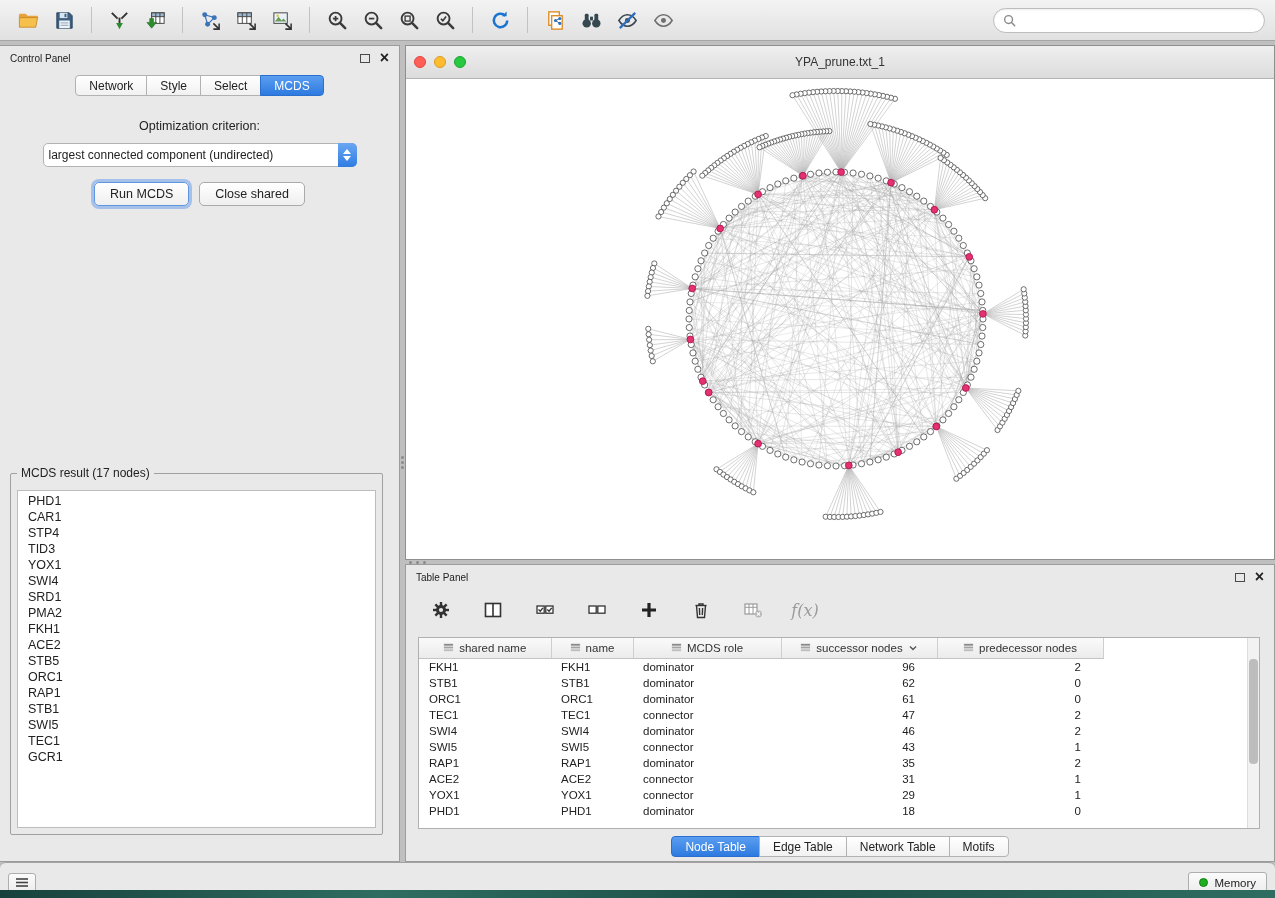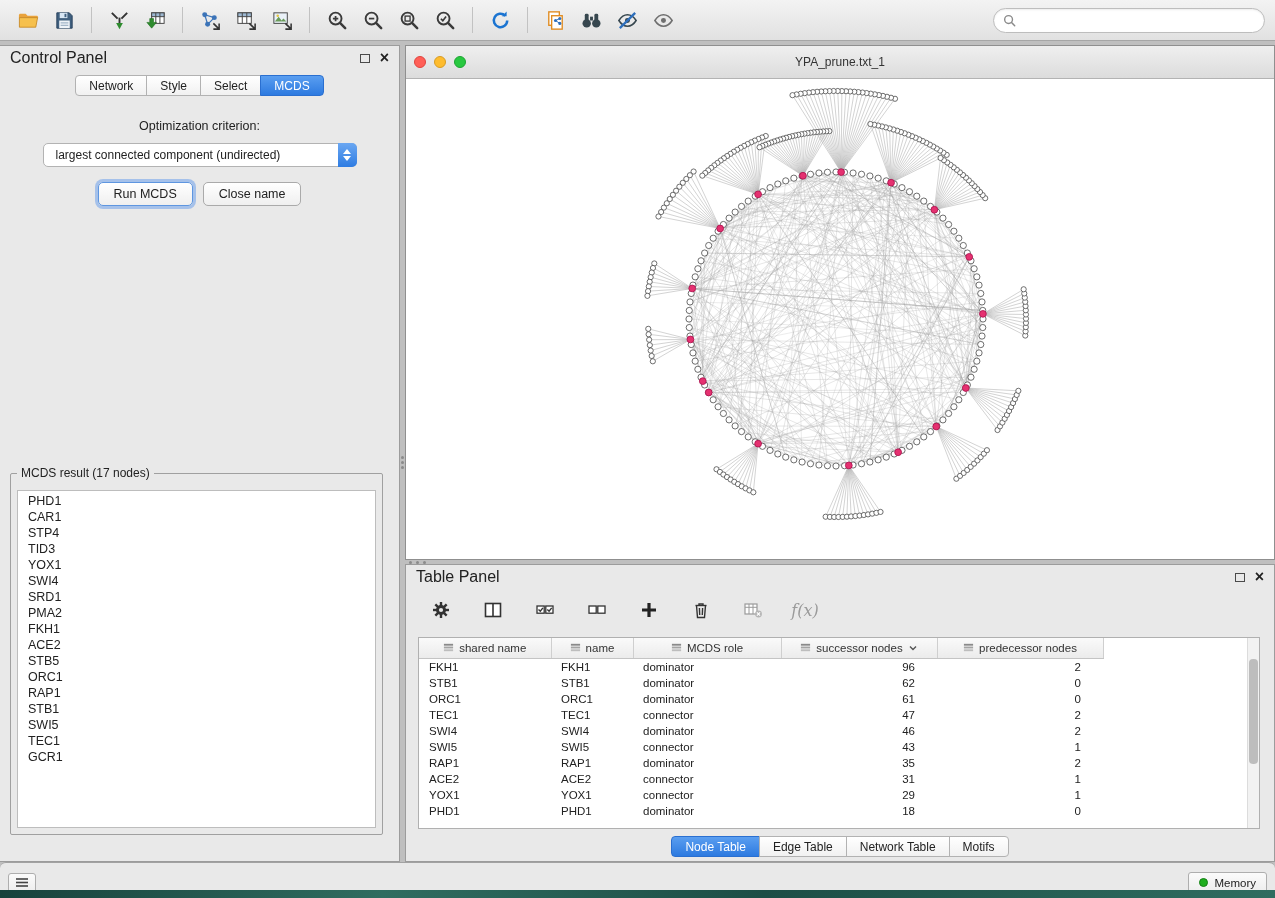--- a/index.html
+++ b/index.html
@@ -20,37 +20,37 @@
   .tb-search svg { width:13px; height:13px; margin-right:6px; flex:0 0 auto; }
   .tb-search input { border:none; outline:none; flex:1; font:12px "Liberation Sans",sans-serif; background:transparent; }
 
   
   .main { position:absolute; top:41px; left:0; right:0; height:821px; }
 
   
   .control-panel { position:absolute; left:0; top:4px; width:400px; height:817px;
                    background:#e9e9e9; border:1px solid #9c9c9c; border-left:none; }
   .panel-header { height:24px; display:flex; align-items:center; padding:0 10px; gap:10px; }
-  .panel-title { font-size:16px; }
+  .panel-title { font-size:10px; }
   .ph-spacer { flex:1; }
   .ph-float { width:10px; height:9px; border:1.5px solid #4a4a4a; background:#e9e9e9; }
   .ph-close { font-size:16px; font-weight:bold; color:#222; line-height:12px; }
 
   .cp-tabs { display:flex; justify-content:center; margin-top:5px;border-radius:8px; }
   .tab { height:21px; padding:0 13px; display:flex; align-items:center;
          background:linear-gradient(#ffffff,#f1f1f1); border:1px solid #b2b2b2; margin-left:-1px;
          font-size:12px; color:#222; }
   .tab:first-child { border-radius:4px 0 0 4px; margin-left:0; }
   .tab:last-child { border-radius:0 4px 4px 0; }
   .tab.active { background:linear-gradient(#5a9ef0,#2d7ae0); border-color:#2a6fd0; color:#fff; }
 
   .opt-label { text-align:center; margin-top:23px; font-size:12.5px; }
   .dropdown { width:314px; height:24px; margin:10px auto 0; background:#fff; border:1px solid #b3b3b3;
               border-radius:5px; display:flex; align-items:center; }
-  .dd-text { flex:1; padding:0 12px; font-size:12px; white-space:nowrap; overflow:hidden; }
+  .dd-text { flex:1; padding:0 5px; font-size:12px; white-space:nowrap; overflow:hidden; }
   .dd-stepper { width:19px; height:24px; margin:-1px -1px -1px 0; border-radius:0 5px 5px 0;
                 background:linear-gradient(#6aa7f2,#2e7ce2); display:flex; flex-direction:column;
                 align-items:center; justify-content:center; gap:2px; }
   .dd-up   { width:0; height:0; border-left:4px solid transparent; border-right:4px solid transparent; border-bottom:5px solid #fff; }
   .dd-down { width:0; height:0; border-left:4px solid transparent; border-right:4px solid transparent; border-top:5px solid #fff; }
 
   .btn-row { display:flex; justify-content:center; gap:10px; margin-top:15px; }
   .btn { height:24px; padding:0 15px; background:linear-gradient(#ffffff,#efefef);
          border:1px solid #aaaaaa; border-radius:5px; font-size:12.5px; display:flex; align-items:center; }
   .btn.focused { border-color:#5e96e0; box-shadow:0 0 0 3px rgba(110,160,235,.55); }
@@ -282,21 +282,21 @@
     <div class="opt-label">Optimization criterion:</div>
     <div class="dropdown">
       <span class="dd-text">largest connected component (undirected)</span>
       <span class="dd-stepper">
           <span class="dd-up"></span>
           <span class="dd-down"></span>
         </span>
     </div>
     <div class="btn-row">
       <div class="btn focused">Run MCDS</div>
-      <div class="btn">Close name</div>
+      <div class="btn">Close shared</div>
     </div>
     <fieldset class="result-box">
       <legend>MCDS result (17 nodes)</legend>
       <div class="result-list">
           <div class="mcds-item">PHD1</div>
           <div class="mcds-item">CAR1</div>
           <div class="mcds-item">STP4</div>
           <div class="mcds-item">TID3</div>
           <div class="mcds-item">YOX1</div>
           <div class="mcds-item">SWI4</div>

